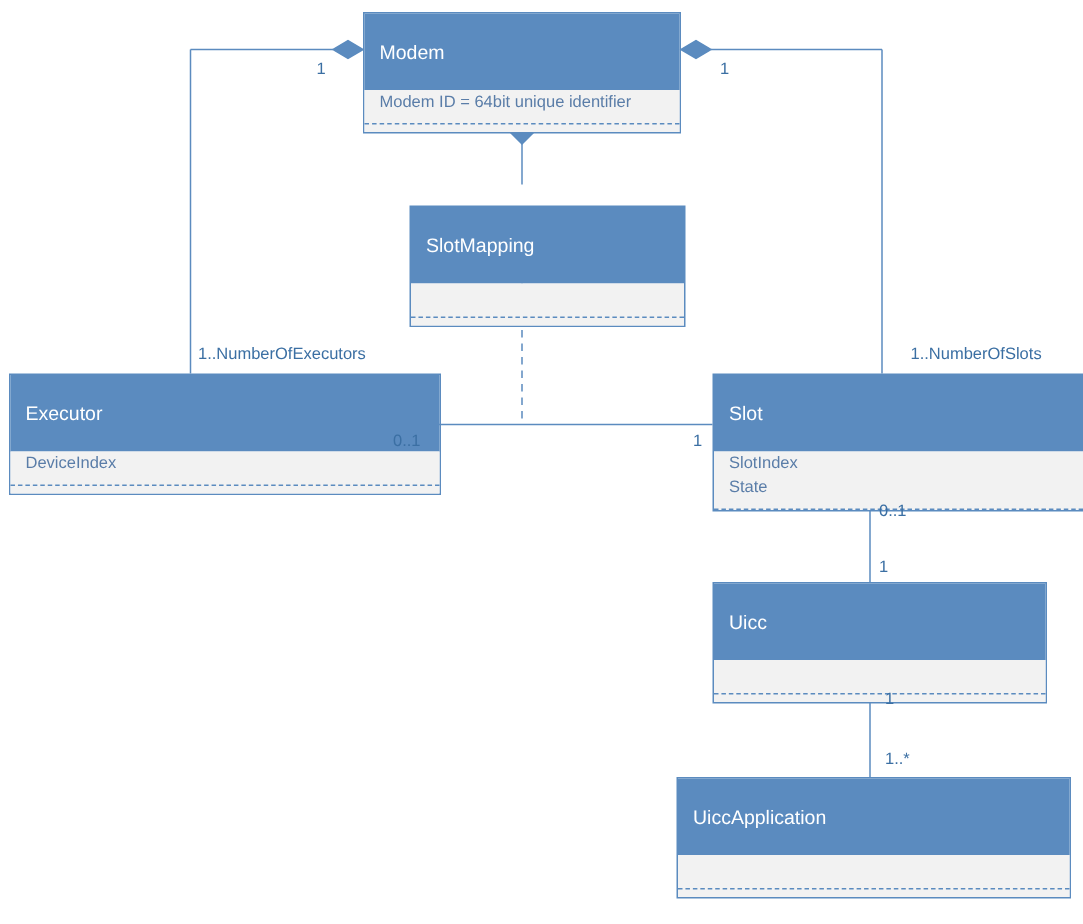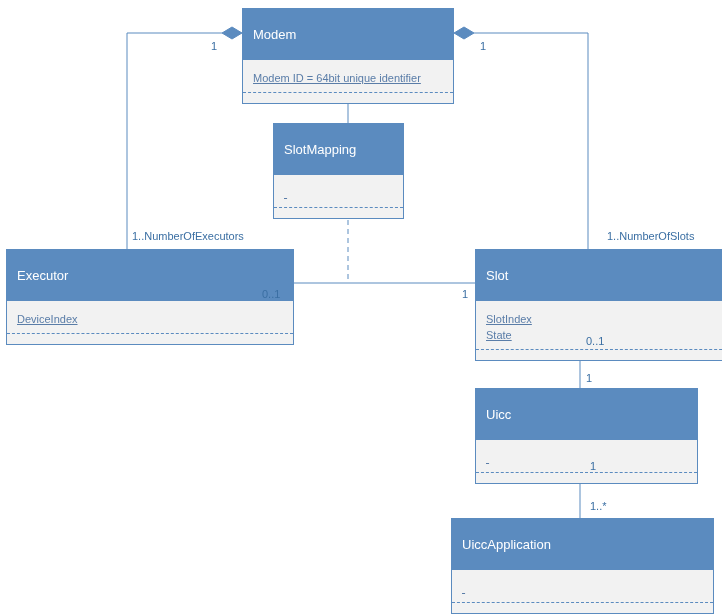--- a/index.html
+++ b/index.html
@@ -18,24 +18,23 @@
     border: 1px solid #5b8bbf;
   }
   .class-header {
     background: #5b8bbf;
     color: #fff;
     padding: 18px 10px;
     font-size: 13px;
   }
   .class-body {
     background: #f2f2f2;
-    padding: 10px 10px;
+    padding: 0 10px;
     min-height: 28px;
     color: #5a7da8;
-    text-decoration: underline;
   }
   .class-body .divider {
     border-top: 1px dashed #5b8bbf;
     margin: 6px -10px 0 -10px;
   }
   .class-body .attr {
     padding: 2px 0;
     font-size: 11px;
   }
   svg.connectors {
@@ -77,21 +76,21 @@
 </svg>
 
 <div class="class-box" style="left:242px; top:8px; width:212px;">
   <div class="class-header">Modem</div>
   <div class="class-body">
     <div class="attr">Modem ID = 64bit unique identifier</div>
     <div class="divider"></div>
   </div>
 </div>
 
-<div class="class-box" style="left:273px; top:123px; width:131px;">
+<div class="class-box" style="left:273px; top:137px; width:184px;">
   <div class="class-header">SlotMapping</div>
   <div class="class-body">
     <div class="attr">&nbsp;</div>
     <div class="divider"></div>
   </div>
 </div>
 
 <div class="class-box" style="left:6px; top:249px; width:288px;">
   <div class="class-header">Executor</div>
   <div class="class-body">

